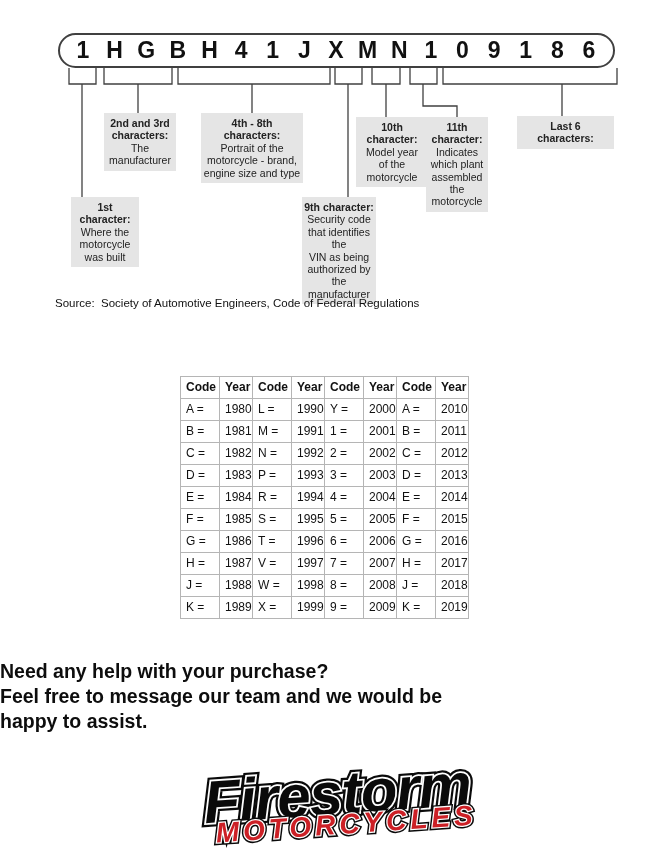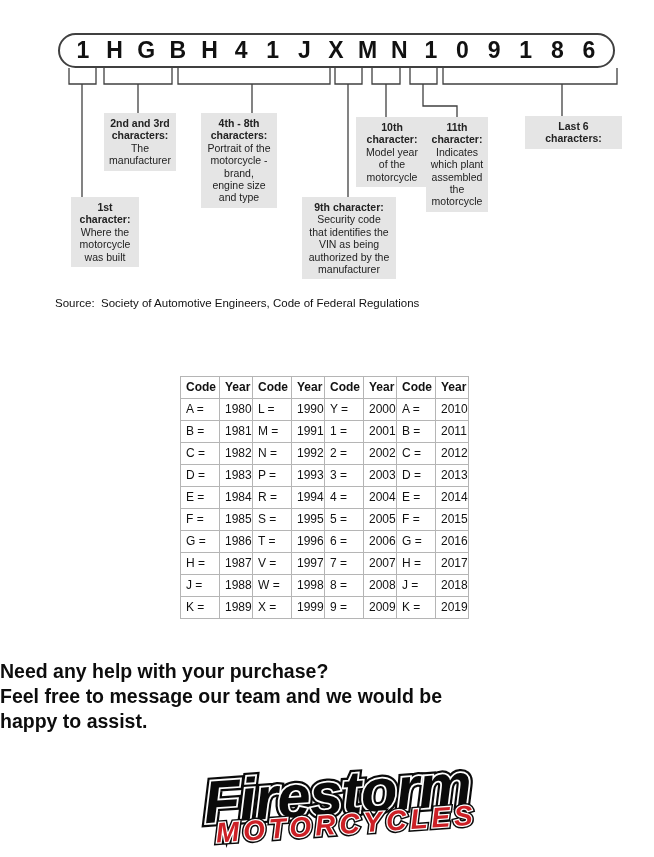--- a/index.html
+++ b/index.html
@@ -25,25 +25,25 @@
   
   .gbox{
     position:absolute;background:#e5e5e5;box-sizing:border-box;
     padding:4px 2px;text-align:center;font-size:10.5px;line-height:12.4px;
     color:#222;
   }
   .g-title{font-weight:bold;white-space:pre-line;}
   .g-desc{white-space:pre-line;}
   #g0{left:71px;top:197px;width:68px;}
   #g1{left:104px;top:113px;width:72px;}
-  #g2{left:201px;top:113px;width:76px;}
-  #g3{left:302px;top:197px;width:94px;}
+  #g2{left:201px;top:113px;width:102px;}
+  #g3{left:302px;top:197px;width:74px;}
   #g4{left:356px;top:117px;width:72px;}
   #g5{left:426px;top:117px;width:62px;}
-  #g6{left:517px;top:116px;width:97px;margin-left:8px;}
+  #g6{left:517px;top:116px;width:97px;}
 
   .source{
     position:absolute;left:55px;top:297px;font-size:11.5px;color:#111;
     white-space:pre;
   }
 
   
   .yearTable{
     position:absolute;left:180px;top:360px;
     border-collapse:collapse;table-layout:fixed;width:288px;

